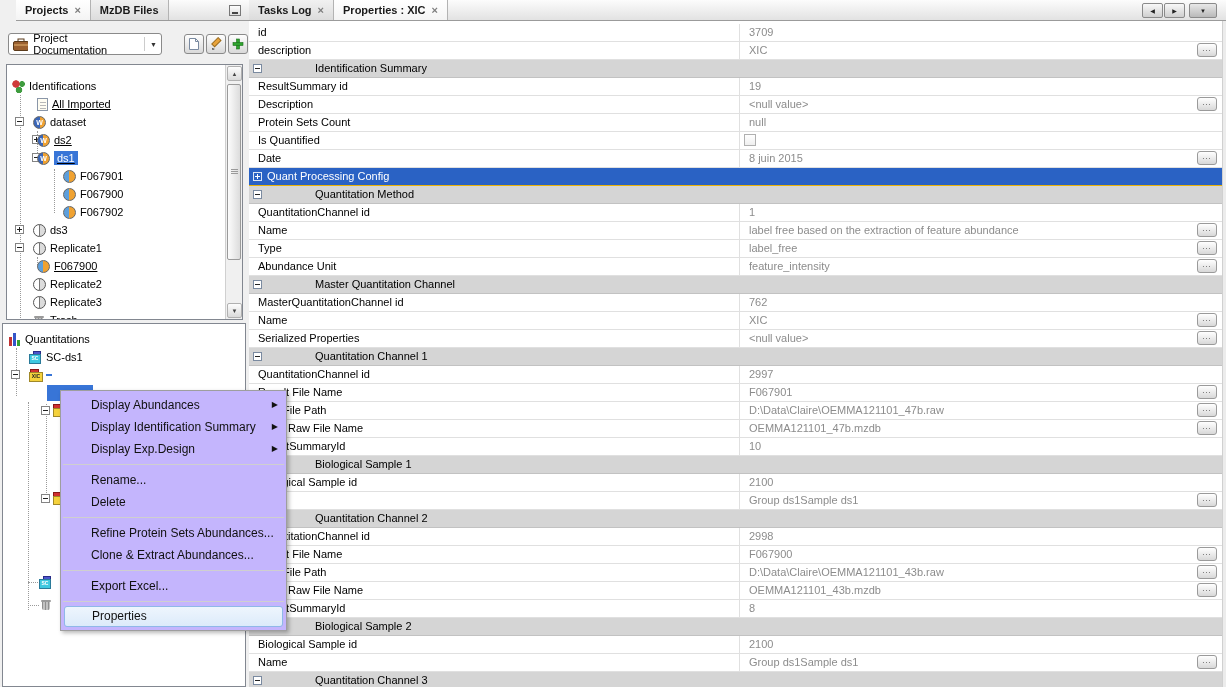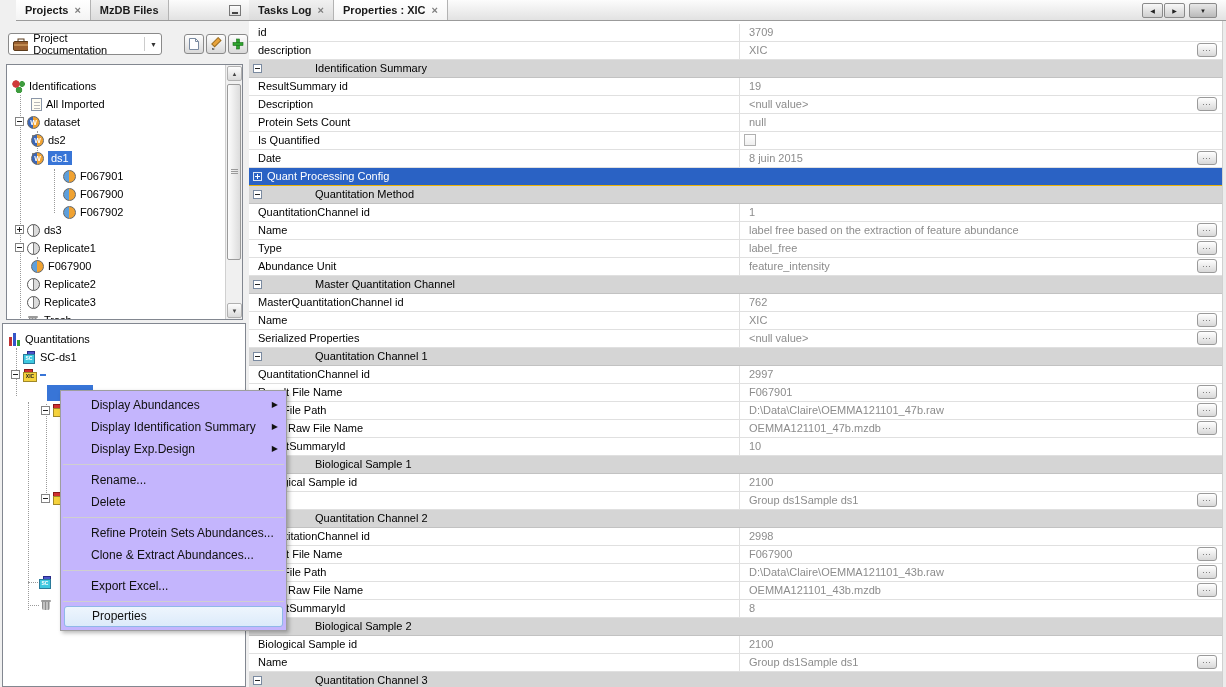--- a/index.html
+++ b/index.html
@@ -28,21 +28,21 @@
           background:linear-gradient(#fefefe,#d9d9d9); display:flex; align-items:center; justify-content:center; }
 
   .treebox { position:absolute; background:#fff; border:1px solid #828790; overflow:hidden; }
   #id-tree { left:6px; top:64px; width:237px; height:256px; }
   #quant-tree { left:2px; top:323px; width:244px; height:364px; }
 
   .trow { position:relative; height:18px; display:flex; align-items:center; gap:4px; }
   .trows { position:absolute; left:0; top:0; right:17px; }
   #id-tree .trows { padding-top:12px; }
   #quant-tree .trows { padding-top:6px; }
-  .d0 { padding-left:5px; } .d1 { padding-left:20px; } .d2 { padding-left:24px; } .d3 { padding-left:56px; }
+  .d0 { padding-left:5px; } .d1 { padding-left:26px; } .d2 { padding-left:30px;text-decoration:underline; } .d3 { padding-left:56px; }
   .tlabel { white-space:nowrap; }
   .trow.sel .tlabel { background:#3875d7; color:#fff; padding:1px 3px; }
 
   .handle { position:absolute; top:4px; width:9px; height:9px; background:#fff; border:1px solid #848484; }
   .handle::before { content:""; position:absolute; left:1px; top:3px; width:5px; height:1px; background:#222; }
   .handle.plus::after { content:""; position:absolute; left:3px; top:1px; width:1px; height:5px; background:#222; }
   .d1 > .handle { left:8px; } .d2 > .handle { left:25px; }
 
   .gl { position:absolute; border-left:1px dotted #9a9a9a; width:0; }
   .gs { position:absolute; border-top:1px dotted #9a9a9a; height:0; }

